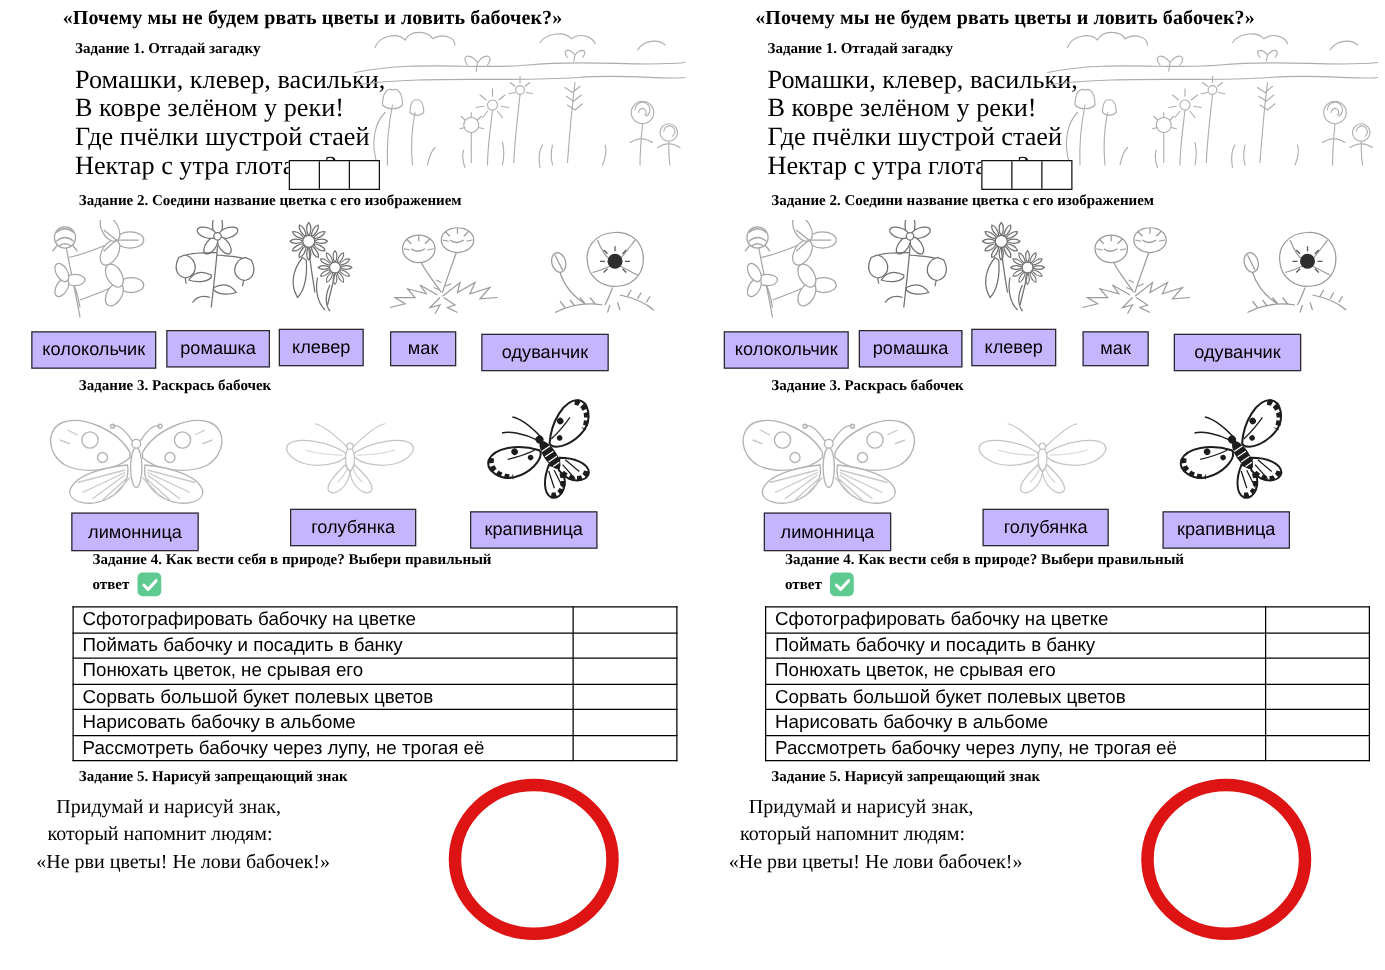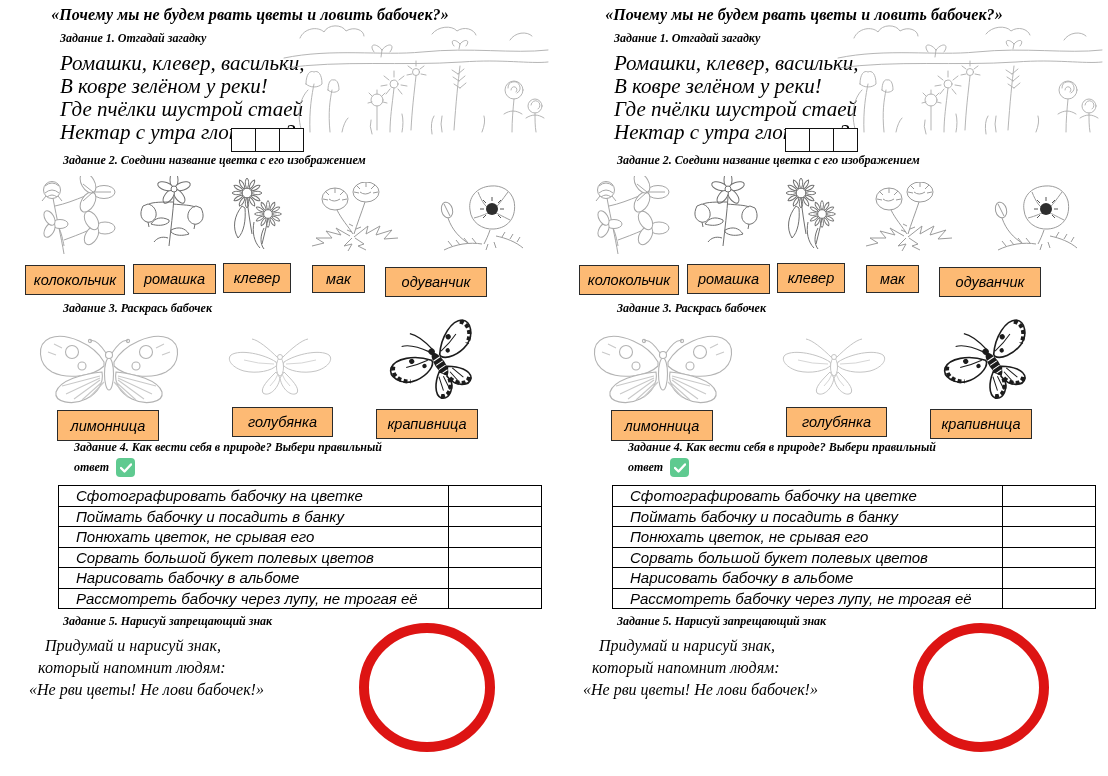--- a/index.html
+++ b/index.html
@@ -1,45 +1,45 @@
 <!DOCTYPE html>
 <html style="--check-green: #5fca90; --prohibition-red: #dd1413;"><head>
 <meta charset="utf-8">
 <style>
   html,body{margin:0;padding:0;background:#fff;}
   body{width:1108px;height:776px;overflow:hidden;
        font-family:"Liberation Serif",serif;color:#000;}
   .page{position:relative;width:1108px;height:776px;display:flex;background:#fff;}
-  .sheet{position:relative;width:554px;height:776px;flex:0 0 554px;font-style:italic;}
+  .sheet{position:relative;width:554px;height:776px;flex:0 0 554px;}
 
   .abs{position:absolute;}
   .title{left:20px;top:6px;width:460px;text-align:center;
          font-weight:bold;font-size:16px;letter-spacing:.1px;}
   .task-h{font-weight:bold;font-size:12px;white-space:nowrap;}
   .riddle div{font-size:21px;line-height:23px;white-space:nowrap;}
 
   .ansboxes{left:231px;top:128px;display:flex;border:1.6px solid #111;background:#fff;}
   .ansboxes .cell{width:23px;height:22px;border-right:1.6px solid #111;}
   .ansboxes .cell:last-child{border-right:none;}
 
-  .label-box{border:1.4px solid #2b2b2b;background:#fdba74;display:flex;
+  .label-box{border:1.4px solid #2b2b2b;background:#c4b5fd;display:flex;
              align-items:center;justify-content:center;
              font-family:"Liberation Sans",sans-serif;font-size:14.5px;}
 
   .h4wrap{left:74px;top:440px;}
   .h4line2{display:flex;align-items:center;gap:7px;margin-top:3px;}
   .check-icon{width:19px;height:19px;border-radius:4px;background:var(--check-green,#5fca90);
               display:inline-flex;align-items:center;justify-content:center;}
   .check-icon svg{display:block;}
 
   table.t4{left:58px;top:485px;border-collapse:collapse;table-layout:fixed;
            width:484px;background:#fff;}
   table.t4 td{border:1.6px solid #000;height:19.5px;
               font-family:"Liberation Sans",sans-serif;font-size:15px;
-              padding:0 0 0 17px;white-space:nowrap;overflow:hidden;}
+              padding:0 0 0 7px;white-space:nowrap;overflow:hidden;}
   table.t4 td.chk{width:75px;}
 
   .t5line{font-size:16px;white-space:nowrap;}
 
   .proh-ellipse{stroke:var(--prohibition-red,#dd1413);}
   svg{display:block;}
 </style>
 </head>
 <body>
 

